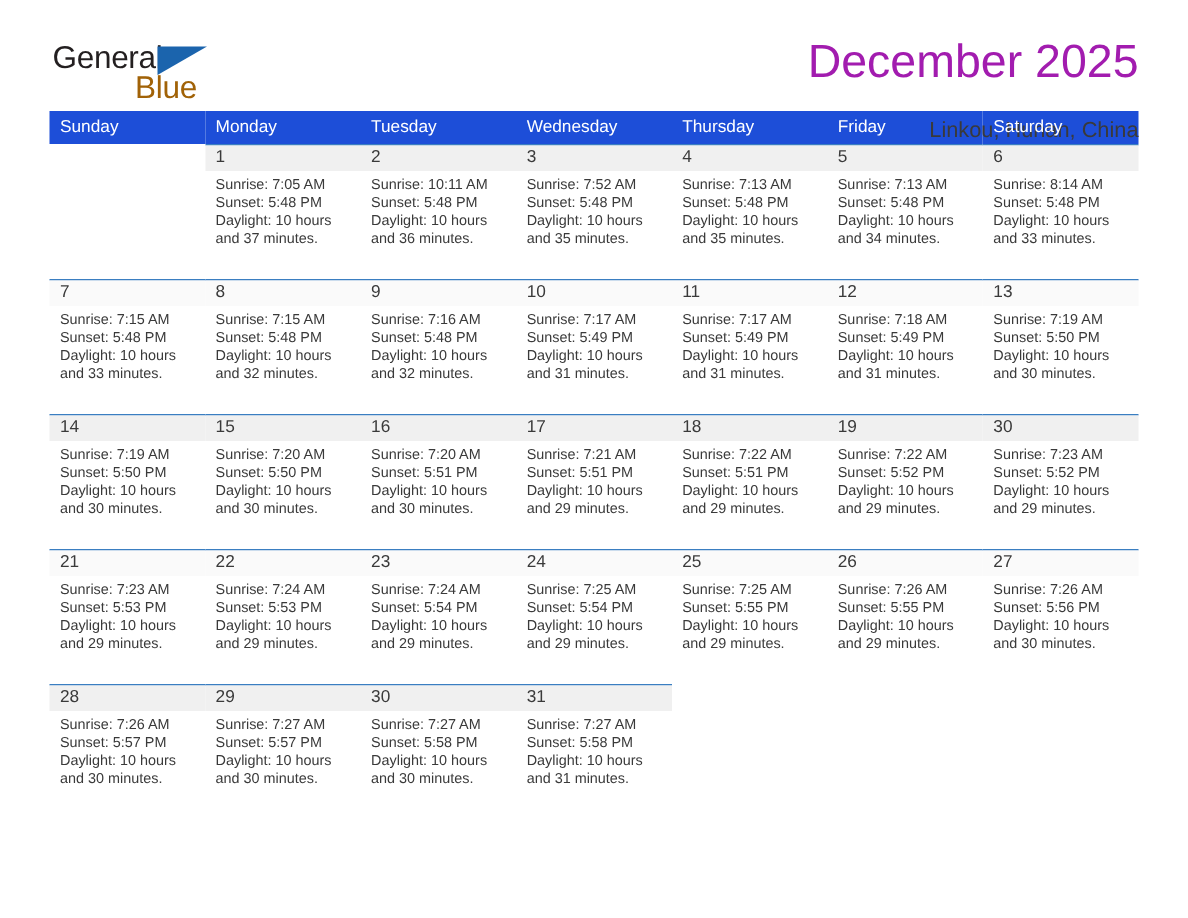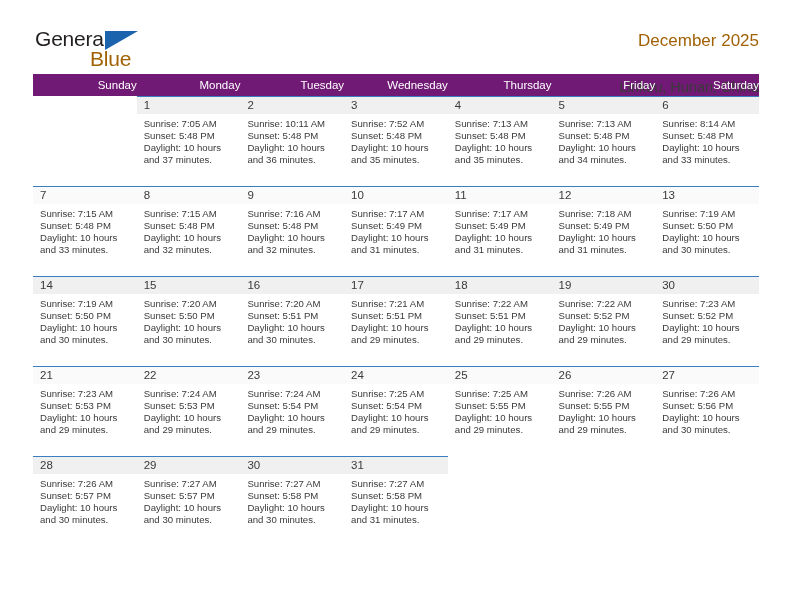--- a/index.html
+++ b/index.html
@@ -62,45 +62,45 @@
     height: 0;
     border-left: 33px solid #1b64ad;
     border-bottom: 19px solid transparent;
   }
 
   .title-block {
     text-align: right;
     padding-top: 0px;
   }
   .cal-title {
-    font-size: 17px;
-    color: #a16207;
+    font-size: 31px;
+    color: #a21caf;
     font-weight: normal;
     line-height: 30px;
     letter-spacing: 0px;
   }
   .cal-subtitle {
     font-size: 14.5px;
     color: #3a3a3a;
     line-height: 22px;
     margin-top: 20px;
   }
 
   
   .cal {
     width: 726px;
     border-collapse: collapse;
     table-layout: fixed;
   }
   .cal th {
-    background: #701a75;
+    background: #1d4ed8;
     color: #ffffff;
     font-size: 11.5px;
     font-weight: normal;
-    text-align: right;
+    text-align: left;
     padding: 5px 0 5px 7px;
     height: 19px;
     box-sizing: border-box;
     border: none;
   }
   .cal td {
     vertical-align: top;
     padding: 0;
     border: none;
     width: 103.7px;

